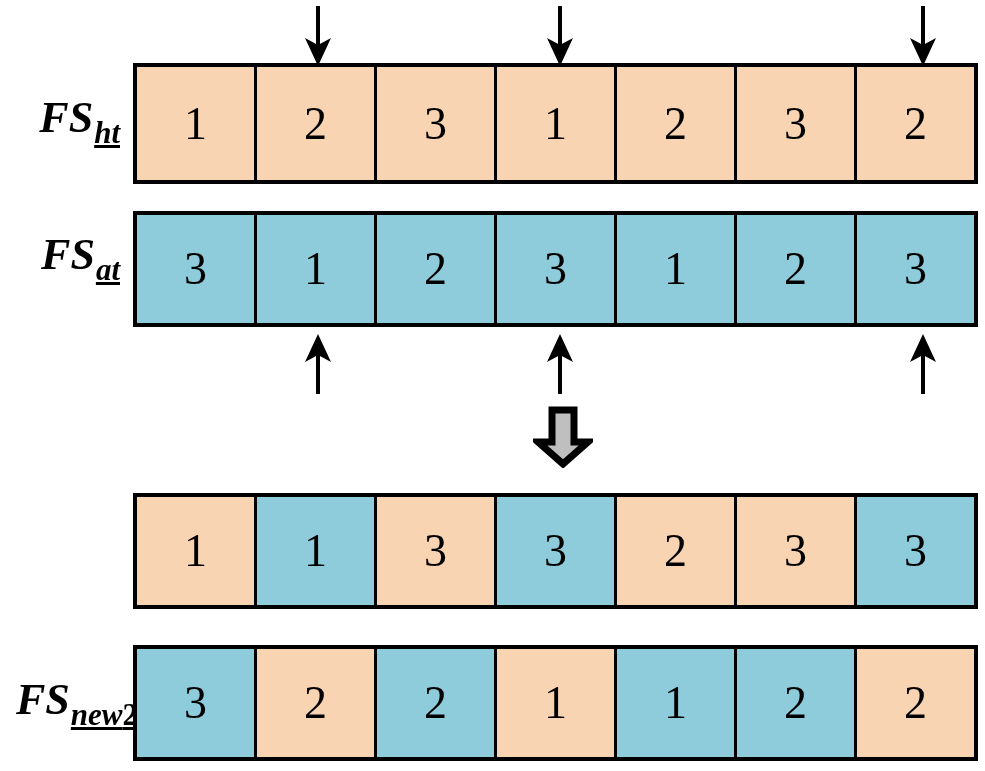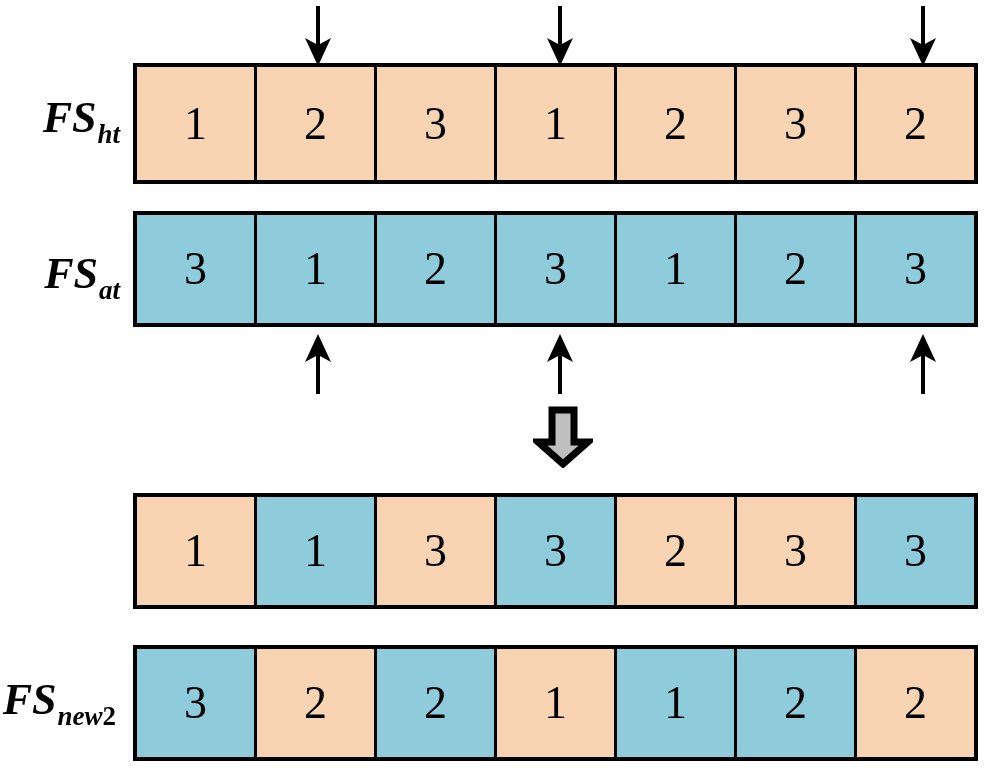--- a/index.html
+++ b/index.html
@@ -25,27 +25,28 @@
     font-style: italic;
     font-weight: 700;
     font-size: 44px;
     color: #000000;
     white-space: nowrap;
     text-align: right;
     line-height: 1;
   }
   .row-label .base { font-style: italic; font-weight: 700; margin-top: 32px; }
   .row-label .sub {
-    font-size: 27px;
+    font-size: 31px;
     font-style: italic;
     font-weight: 700;
     vertical-align: baseline;
     position: relative;
     top: 11px;
     left: 1px;
+    text-decoration: underline;
   }
   .row-label .sub .upr { font-style: normal; }
 
   
   .fs-row {
     position: absolute;
     display: flex;
     border: 4px solid #000000;
     box-sizing: border-box;
     background: #ffffff;
@@ -112,21 +113,21 @@
   <div class="fs-row" style="left:133px; top:63px; width:845px; height:121px;">
     <div class="cell peach">1</div>
     <div class="cell peach">2</div>
     <div class="cell peach">3</div>
     <div class="cell peach">1</div>
     <div class="cell peach">2</div>
     <div class="cell peach">3</div>
     <div class="cell peach">2</div>
   </div>
 
-  <div class="row-label" style="left:14px; top:252px; width:105px;">
+  <div class="row-label" style="left:14px; top:233px; width:105px;">
     <span class="base">FS</span><span class="sub"><span>at</span><span class="upr"></span></span>
   </div>
   <div class="fs-row" style="left:133px; top:211px; width:845px; height:116px;">
     <div class="cell blue">3</div>
     <div class="cell blue">1</div>
     <div class="cell blue">2</div>
     <div class="cell blue">3</div>
     <div class="cell blue">1</div>
     <div class="cell blue">2</div>
     <div class="cell blue">3</div>
@@ -160,21 +161,21 @@
   <div class="fs-row" style="left:133px; top:493px; width:845px; height:116px;">
     <div class="cell peach">1</div>
     <div class="cell blue">1</div>
     <div class="cell peach">3</div>
     <div class="cell blue">3</div>
     <div class="cell peach">2</div>
     <div class="cell peach">3</div>
     <div class="cell blue">3</div>
   </div>
 
-  <div class="row-label" style="left:0; top:678px; width:115px;">
+  <div class="row-label" style="left:16px; top:678px; width:115px;">
     <span class="base">FS</span><span class="sub"><span>new</span><span class="upr">2</span></span>
   </div>
   <div class="fs-row" style="left:133px; top:645px; width:845px; height:116px;">
     <div class="cell blue">3</div>
     <div class="cell peach">2</div>
     <div class="cell blue">2</div>
     <div class="cell peach">1</div>
     <div class="cell blue">1</div>
     <div class="cell blue">2</div>
     <div class="cell peach">2</div>

